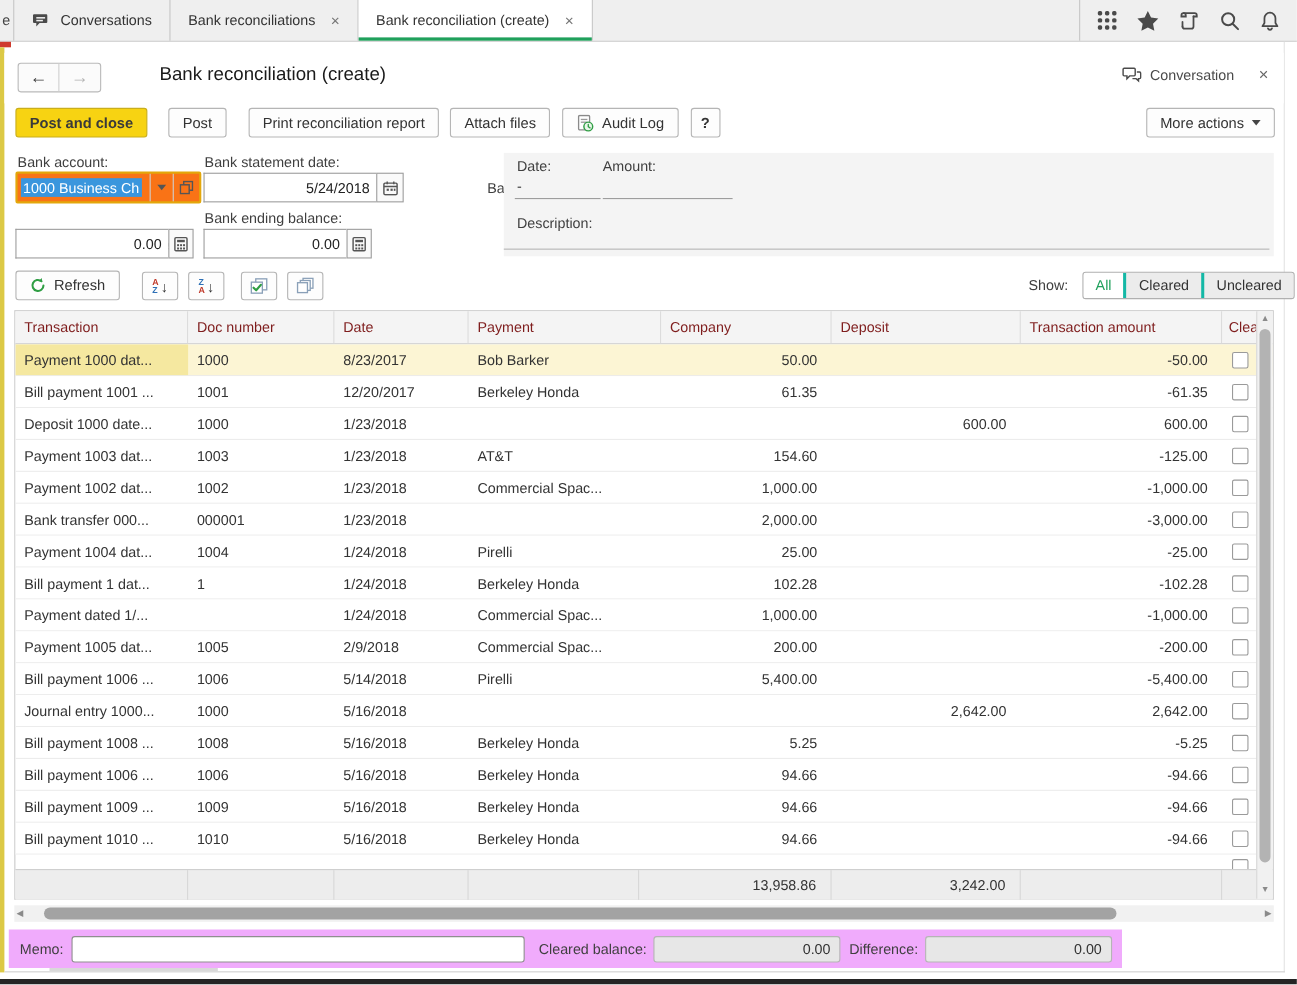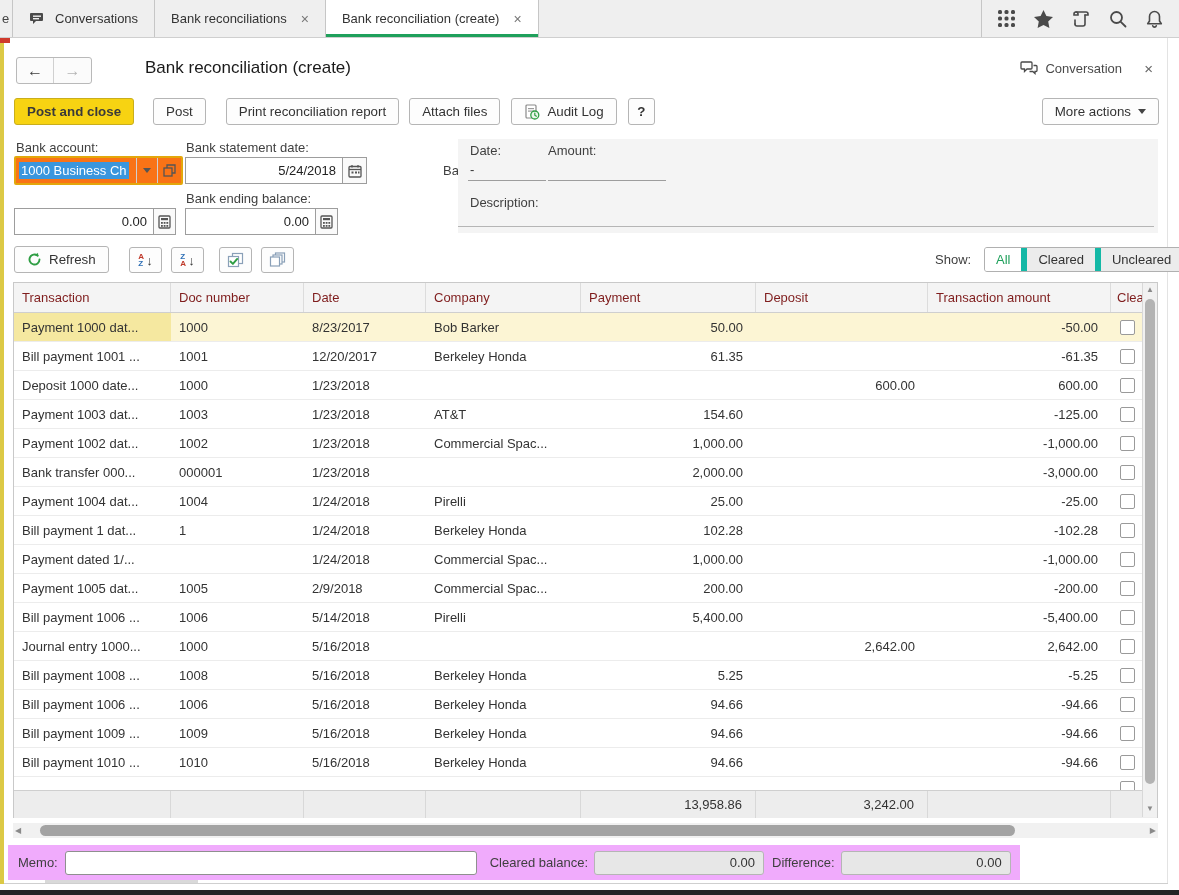--- a/index.html
+++ b/index.html
@@ -83,21 +83,21 @@
   .cb-refresh { position:absolute; left:10px; top:1px; gap:7px; }
   .sq-btn { position:absolute; top:2px; width:33px; height:26px; border:1px solid #b5b5b5; border-radius:3px;
     background:#fdfdfd; display:flex; align-items:center; justify-content:center; }
   .sort-stack { display:flex; flex-direction:column; font-size:8px; line-height:7px; font-weight:bold; margin-right:1px; }
   .lt-red { color:#c03a2b; } .lt-blue { color:#2d6fb5; }
   .sort-arrow { font-size:13px; color:#333; margin-left:1px; }
   .show-label { position:absolute; left:931px; top:7px; color:#3f3f3f; }
   .seg { position:absolute; left:980px; top:2px; height:25px; display:flex; border:1px solid #b0b0b0;
     border-radius:3px; overflow:hidden; background:#ececec; }
   .seg-item { display:flex; align-items:center; justify-content:center; padding:0 11px;
-    border-right:6px solid #14b8a6; color:#333; background:#ececec; }
+    border-right:3px solid #14b8a6; color:#333; background:#ececec; }
   .seg-item:last-child { border-right:none; }
   .seg-item.on { background:#fff; color:#1fa05b; }
 
   
   .grid { position:absolute; left:13px; top:282px; width:1145px; height:536px;
     border:1px solid #c9c9c9; background:#fff; }
   .ghead { display:flex; height:30px; background:#f4f4f4; border-bottom:1px solid #cfcfcf; }
   .ghead .hcell { display:flex; align-items:center; padding-left:8px; color:#7f1d1d;
     border-right:1px solid #dcdcdc; overflow:hidden; white-space:nowrap; }
   .gbody { height:464px; overflow:hidden; }
@@ -382,22 +382,22 @@
       <span class="seg-item">Cleared</span>
       <span class="seg-item">Uncleared</span>
     </span>
   </div>
 
   <div class="grid">
     <div class="ghead">
       <div class="hcell c-txn">Transaction</div>
       <div class="hcell c-doc">Doc number</div>
       <div class="hcell c-date">Date</div>
+      <div class="hcell c-payment">Payment</div>
       <div class="hcell c-company">Company</div>
-      <div class="hcell c-payment">Payment</div>
       <div class="hcell c-deposit">Deposit</div>
       <div class="hcell c-amount">Transaction amount</div>
       <div class="hcell c-clear" style="justify-content:flex-start; padding-left:6px;">Cleared</div>
     </div>
 
     <div class="gbody">
         <div class="trow selected">
     <div class="cell c-txn">Payment 1000 dat...</div>
     <div class="cell c-doc">1000</div>
     <div class="cell c-date">8/23/2017</div>

